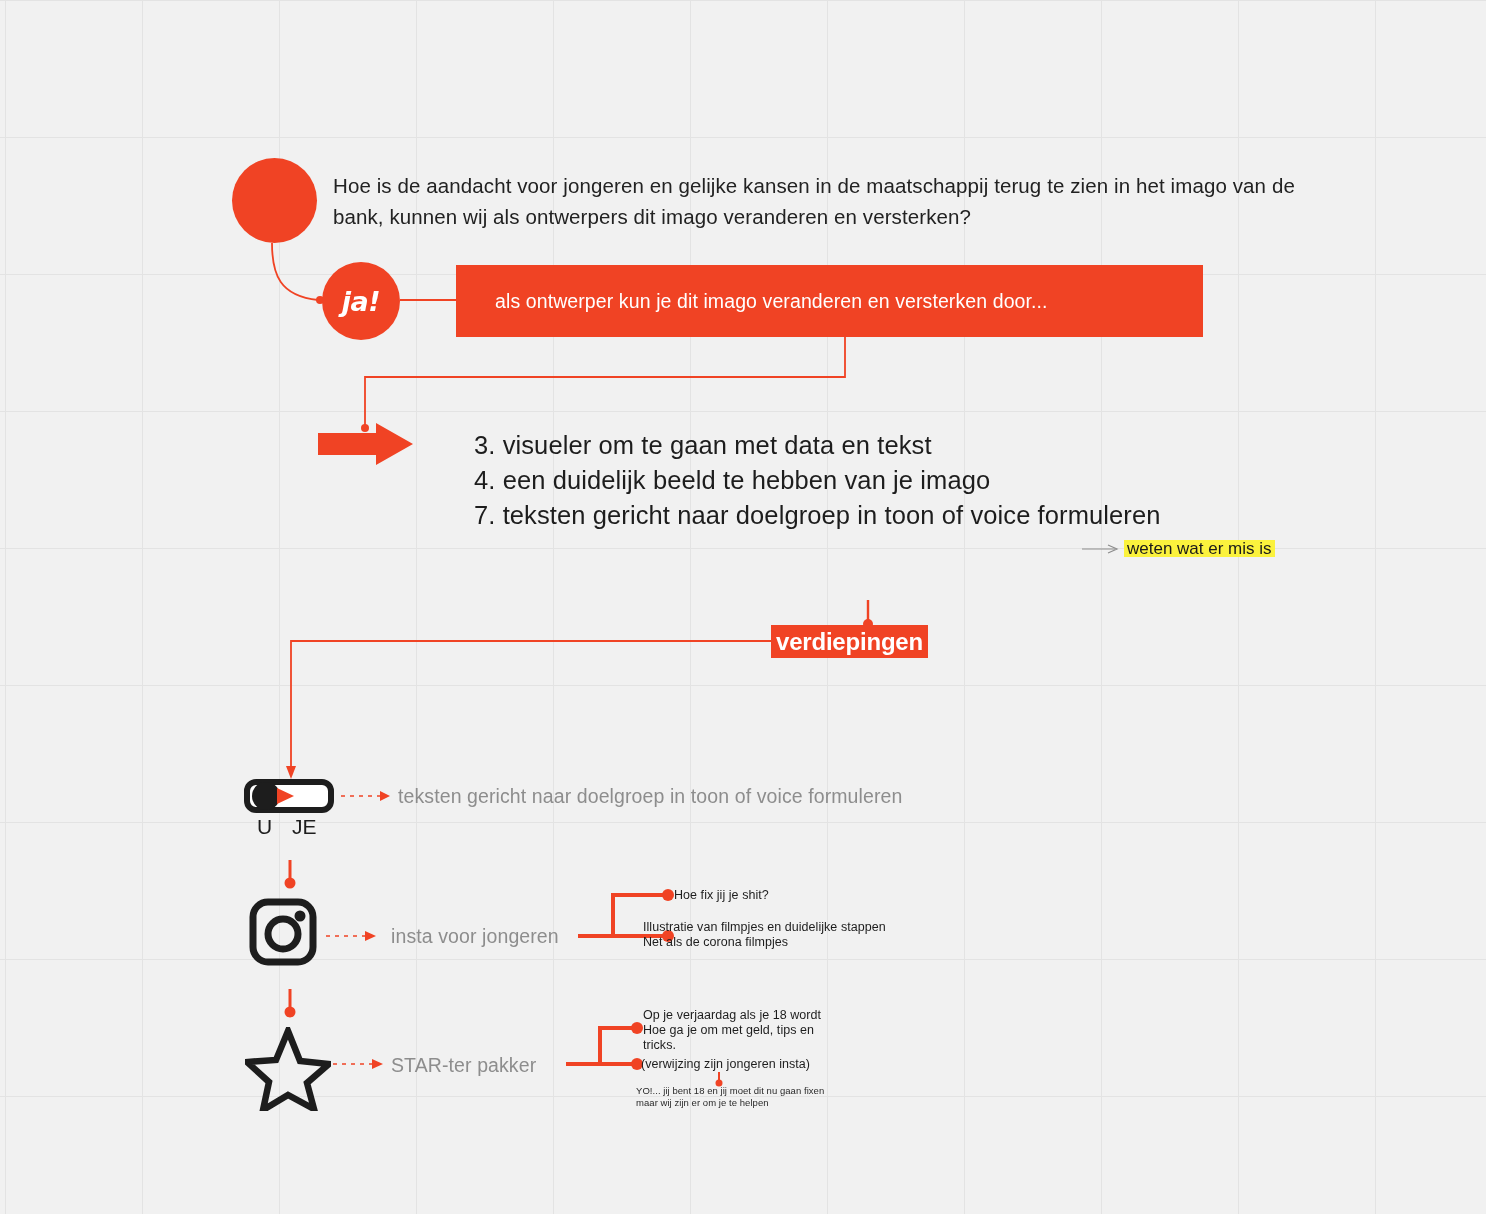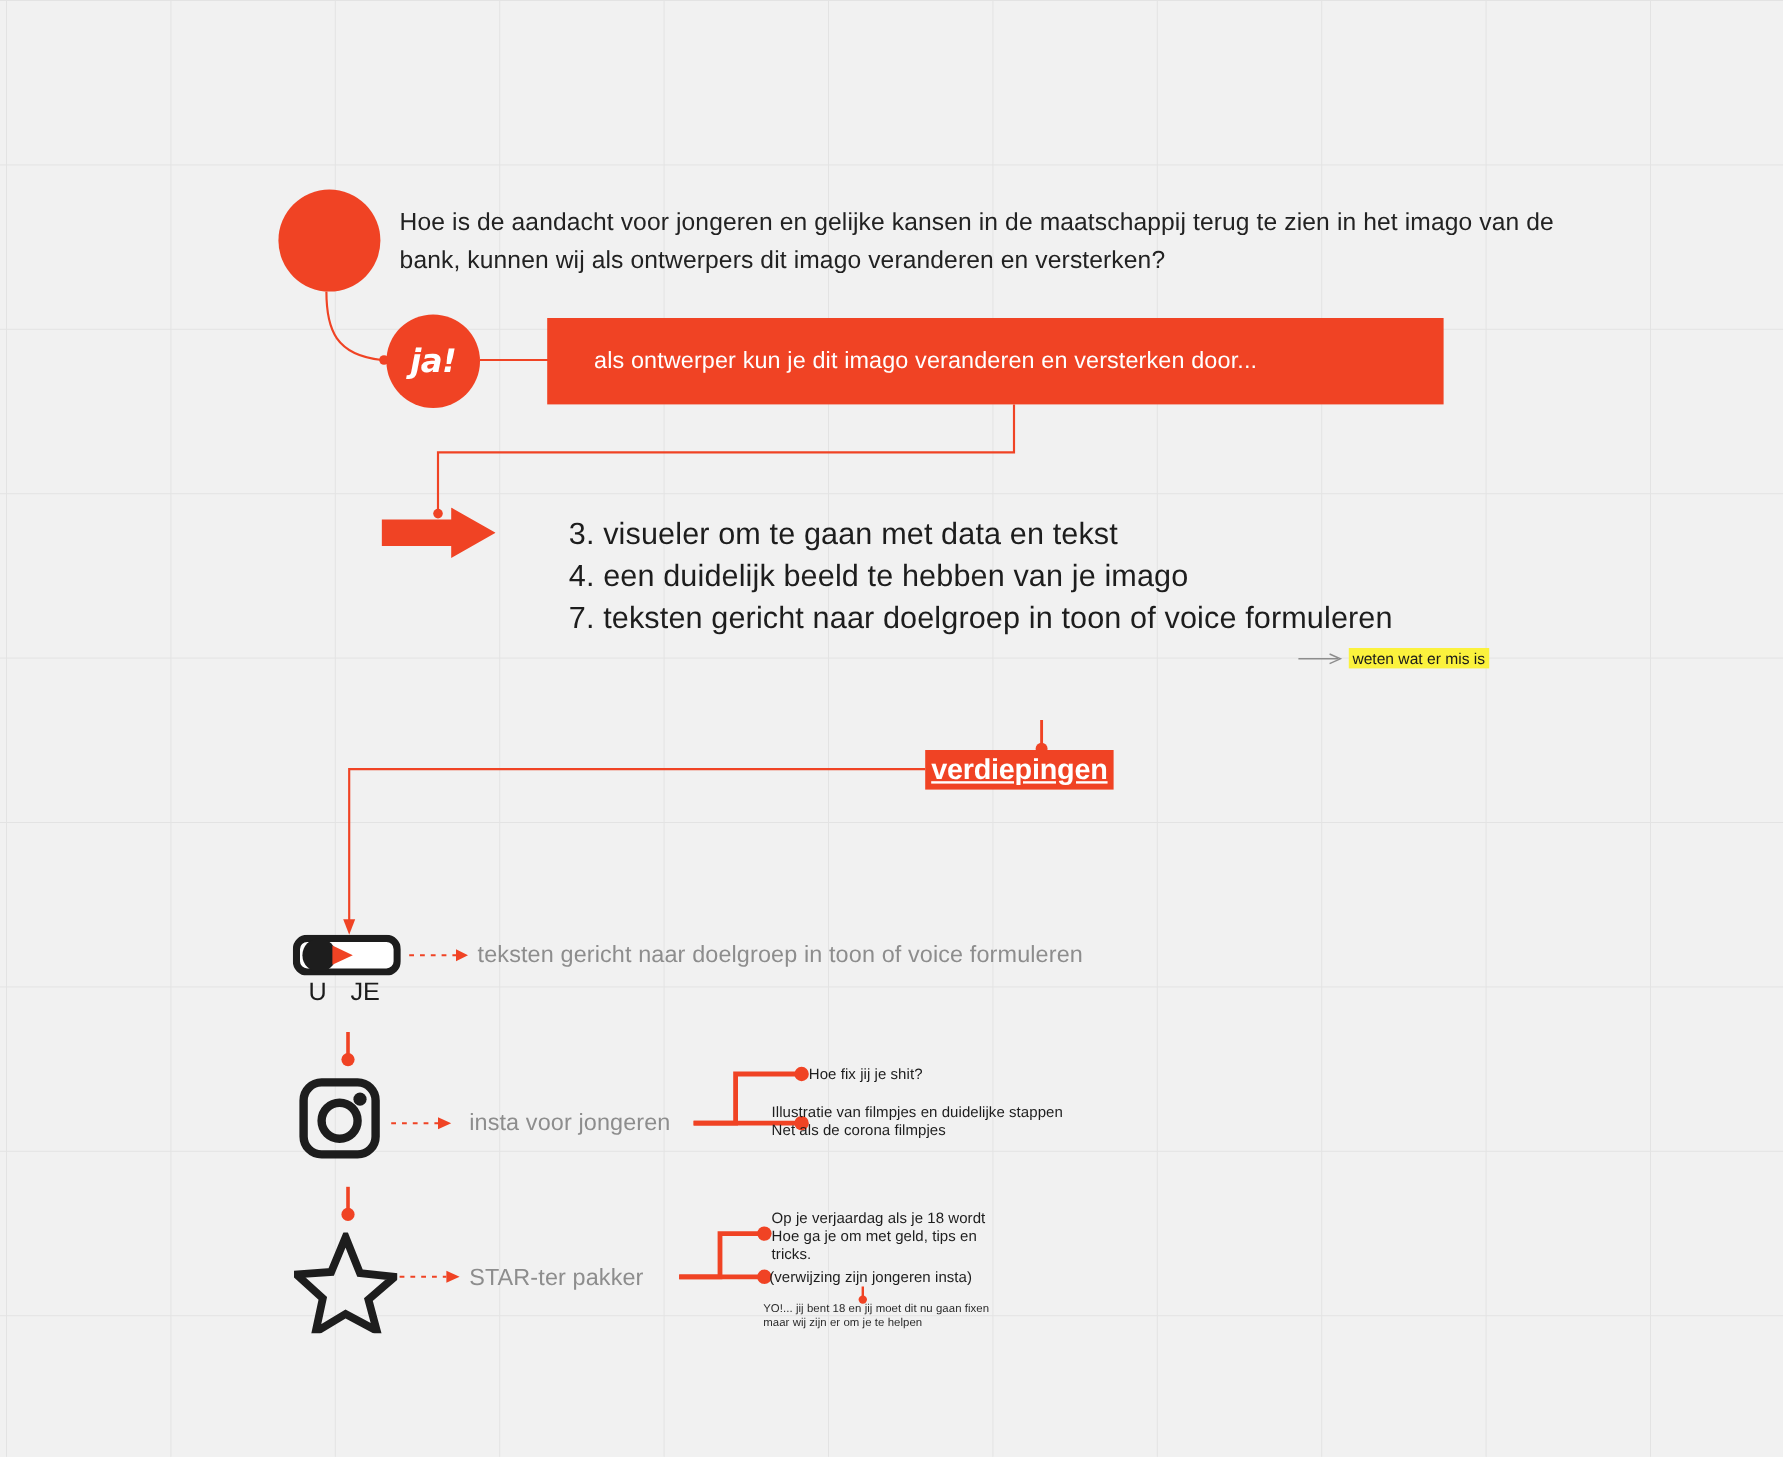--- a/index.html
+++ b/index.html
@@ -60,31 +60,30 @@
   #list{
     left:474px;top:428px;width:830px;
     font-size:25.5px;line-height:35px;color:#1d1d1d;letter-spacing:0.1px;
   }
   #list .li{white-space:nowrap;}
 
   
   #highlight-note{
     left:1124px;top:540px;
     background:#fbf23d;color:#1a1a1a;
-    font-size:13px;padding:2px 3px 2px 3px;line-height:13px;text-align:center;
+    font-size:17px;padding:2px 3px 2px 3px;line-height:13px;text-align:center;
   }
 
   
   #verdiepingen{
     left:771px;top:625px;height:33px;
     background:#f04324;color:#fff;
     font-size:24px;font-weight:bold;
     display:flex;align-items:center;padding:0 5px;
     letter-spacing:-0.2px;
-    text-decoration:underline;
   }
 
   
   #toggle{left:244px;top:779px;width:90px;height:34px;}
   #toggle-labels{
     left:244px;top:815px;width:100px;
     font-size:21px;color:#1d1d1d;
   }
   #toggle-labels .u{position:absolute;left:13px;top:0;}
   #toggle-labels .je{position:absolute;left:48px;top:0;}

